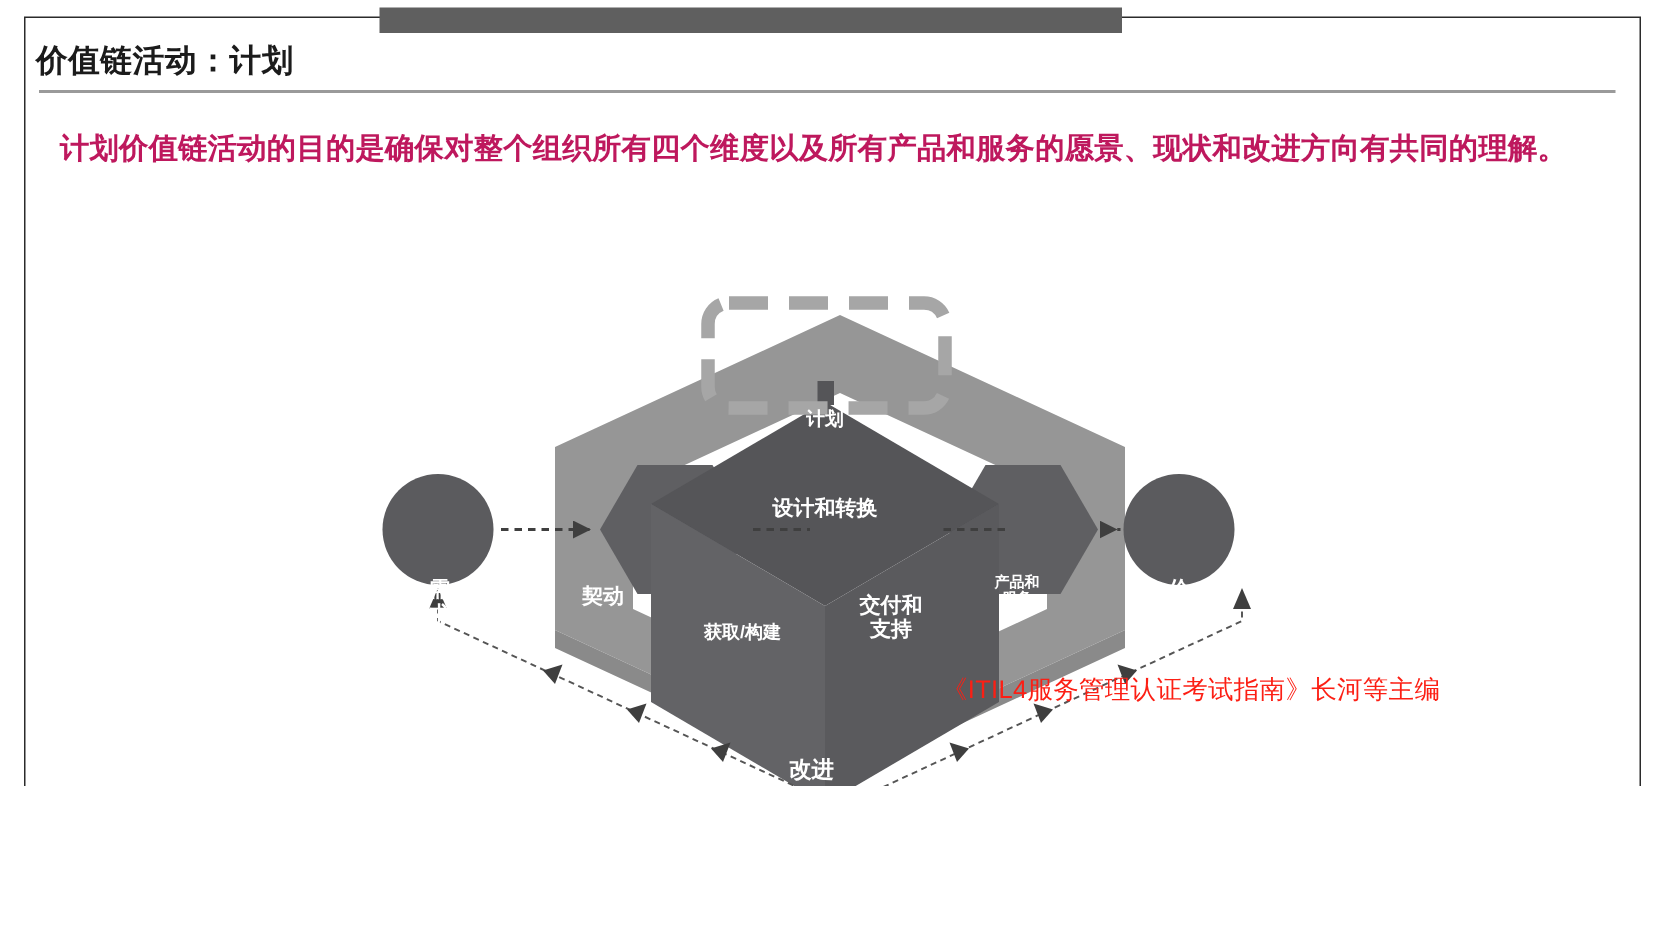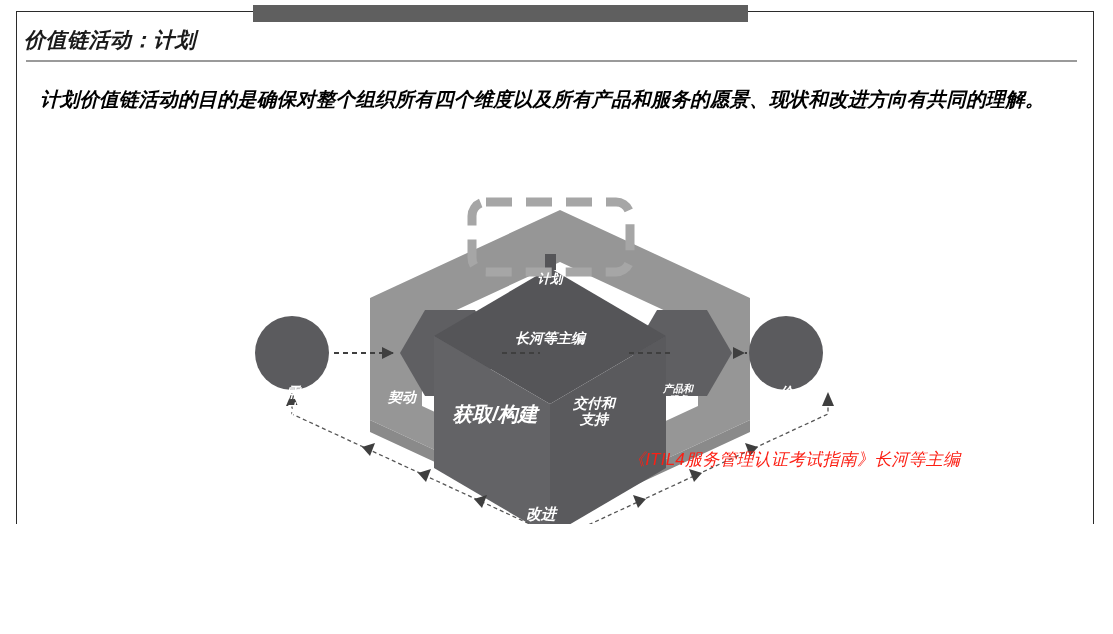--- a/index.html
+++ b/index.html
@@ -7,21 +7,20 @@
     padding: 0;
     background: #ffffff;
     font-family: "Liberation Sans", "DejaVu Sans", sans-serif;
   }
   #slide {
     position: relative;
     width: 1113px;
     height: 524px;
     background: #ffffff;
     overflow: hidden;
-    font-style: italic;
   }
   
   .frame {
     position: absolute;
     left: 16px;
     top: 11px;
     width: 1078px;
     height: 614px;
     border: 1.5px solid #2b2b2b;
     box-sizing: border-box;
@@ -64,21 +63,21 @@
     background: #9a9a9a;
   }
   
   .subtitle {
     position: absolute;
     left: 40px;
     top: 86px;
     width: 1040px;
     font-size: 19.5px;
     font-weight: bold;
-    color: #000000;
+    color: #be185d;
     line-height: 26px;
     letter-spacing: 0.2px;
   }
   
   .diagram {
     position: absolute;
     left: 250px;
     top: 170px;
     width: 620px;
     height: 400px;
@@ -90,21 +89,21 @@
     color: #ffffff;
     font-weight: bold;
     text-align: center;
     white-space: pre-line;
     pointer-events: none;
     line-height: 1.12;
     margin-top: 40px;
   }
   .lbl-plan      { left: 268px; top:  62px; width: 64px; font-size: 12.5px; }
   .lbl-design    { left: 243px; top: 121px; width: 114px; font-size: 14px; }
-  .lbl-obtain    { left: 190px; top: 193px; width: 110px; font-size: 20px; }
+  .lbl-obtain    { left: 190px; top: 205px; width: 110px; font-size: 12px; }
   .lbl-deliver   { left: 306px; top: 186px; width:  76px; font-size: 14px; text-align: center; }
   .lbl-engage    { left: 117px; top: 180px; width:  70px; font-size: 14px; }
   .lbl-products  { left: 388px; top: 173px; width:  80px; font-size: 10px; }
   .lbl-improve   { left: 261px; top: 296px; width:  60px; font-size: 15px; }
   .lbl-demand {
     left: 30px; top: 174px; width: 26px; font-size: 14px;
     line-height: 17px;
   }
   .lbl-value {
     left: 523px; top: 174px; width: 26px; font-size: 14px;
@@ -219,21 +218,21 @@
 
         <polygon points="578,222 572,236 584,236"></polygon>
 
         <polygon points="508,277 495,273 500,286"></polygon>
         <polygon points="452,303 439,299 444,312"></polygon>
         <polygon points="396,329 383,325 388,338"></polygon>
       </g>
     </svg>
 
     <div class="lbl lbl-plan">计划</div>
-    <div class="lbl lbl-design">长河等主编</div>
+    <div class="lbl lbl-design">设计和转换</div>
     <div class="lbl lbl-obtain">获取/构建</div>
     <div class="lbl lbl-deliver">交付和
 支持</div>
     <div class="lbl lbl-engage">契动</div>
     <div class="lbl lbl-products">产品和
 服务</div>
     <div class="lbl lbl-improve">改进</div>
     <div class="lbl lbl-demand">需
 求</div>
     <div class="lbl lbl-value">价

